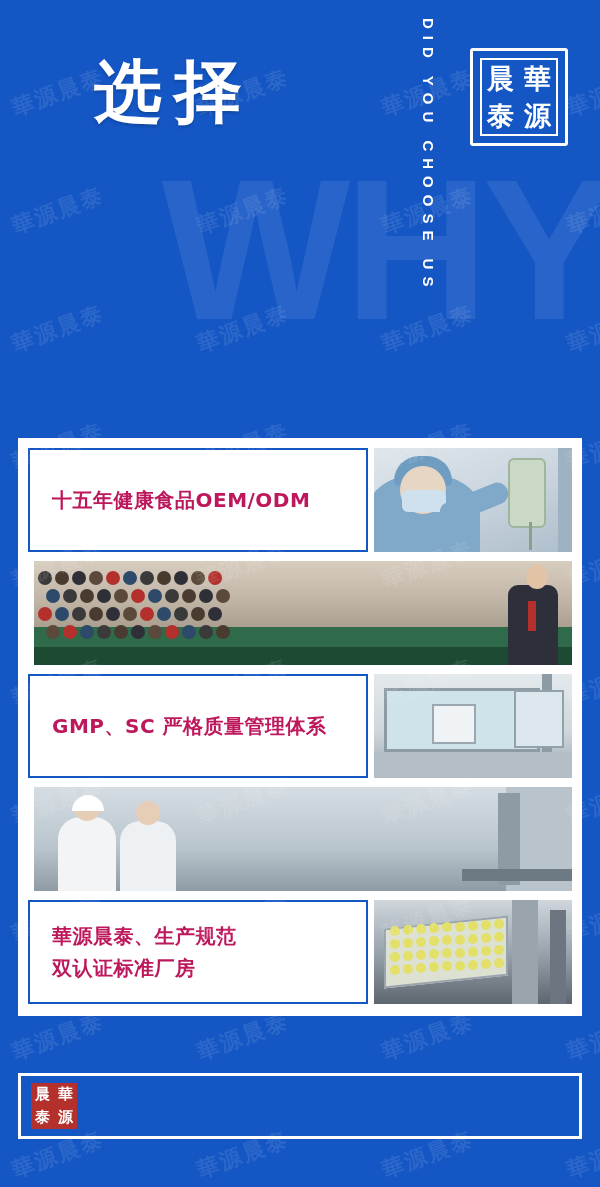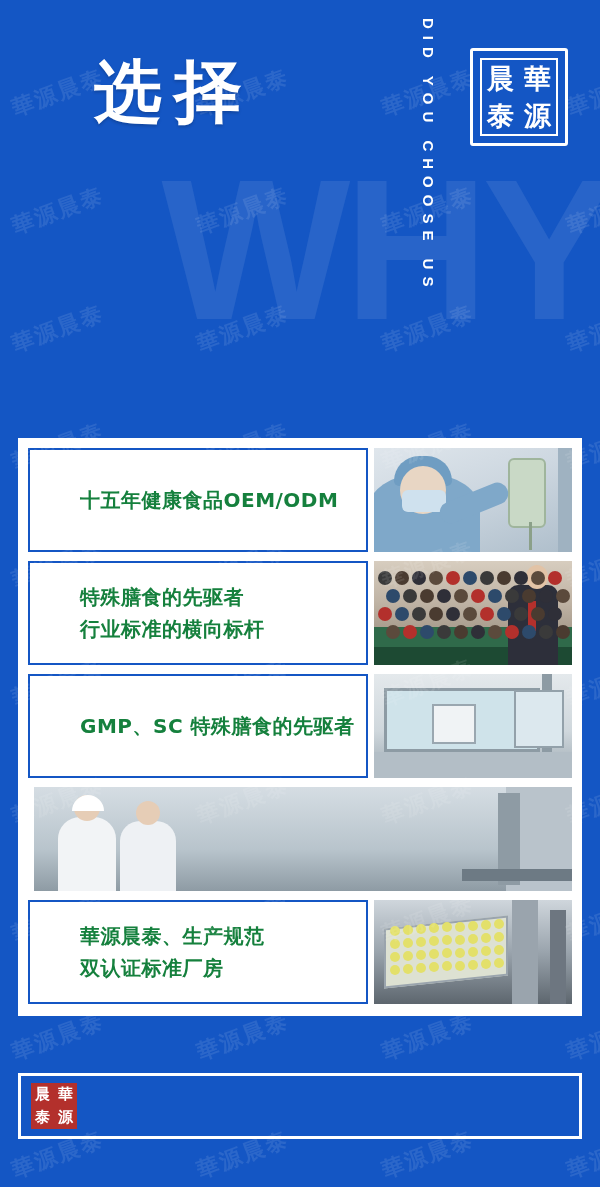--- a/index.html
+++ b/index.html
@@ -118,27 +118,26 @@
     flex:0 0 340px;
     border:2px solid #1456c4;
     box-sizing:border-box;
     display:flex;
     flex-direction:column;
     justify-content:center;
     padding-left:22px;
     background:#ffffff;
   }
   .row-text .t{
-    color:#15803d;
+    color:#be185d;
     font-size:20px;
     font-weight:700;
     line-height:1.62;
     font-family:"DejaVu Sans","Liberation Sans",sans-serif;
     letter-spacing:0.5px;
-    margin-left:28px;
   }
   .row-photo{
     flex:1 1 auto;
     margin-left:6px;
     position:relative;
     overflow:hidden;
     background:#b9c4cf;
   }
   .row-photo .ph{position:absolute;inset:0;}
 
@@ -262,24 +261,20 @@
         <div class="bodyshape"></div>
           <div class="cap"></div>
           <div class="head"></div>
         <div class="mask"></div>
           <div class="arm"></div>
       </div>
     </div>
   </div>
 
   <div class="row">
-    <div class="row-text">
-      <div class="t">特殊膳食的先驱者</div>
-      <div class="t">行业标准的横向标杆</div>
-    </div>
     <div class="row-photo">
       <div class="ph p2" id="p2holder">
         <div class="band"></div>
           <div class="band2"></div>
         <div class="suit"></div>
           <div class="tie"></div>
       <div class="h" style="left: 4px; top: 10px; background: rgb(58, 58, 58);"></div>
           <div class="h" style="left: 21px; top: 10px; background: rgb(74, 59, 48);"></div>
           <div class="h" style="left: 38px; top: 10px; background: rgb(47, 47, 56);"></div>
           <div class="h" style="left: 55px; top: 10px; background: rgb(91, 74, 60);"></div>
@@ -322,21 +317,21 @@
           <div class="h" style="left: 131px; top: 64px; background: rgb(179, 48, 44);"></div>
           <div class="h" style="left: 148px; top: 64px; background: rgb(45, 74, 107);"></div>
           <div class="h" style="left: 165px; top: 64px; background: rgb(58, 58, 58);"></div>
           <div class="h" style="left: 182px; top: 64px; background: rgb(74, 59, 48);"></div>
         </div>
     </div>
   </div>
 
   <div class="row">
     <div class="row-text">
-      <div class="t">GMP、SC 特殊膳食的先驱者</div>
+      <div class="t">GMP、SC 严格质量管理体系</div>
     </div>
     <div class="row-photo">
       <div class="ph p3">
         <div class="win"></div>
           <div class="mach"></div>
           <div class="post"></div>
         <div class="win2"></div>
           <div class="floor"></div>
       </div>
     </div>

